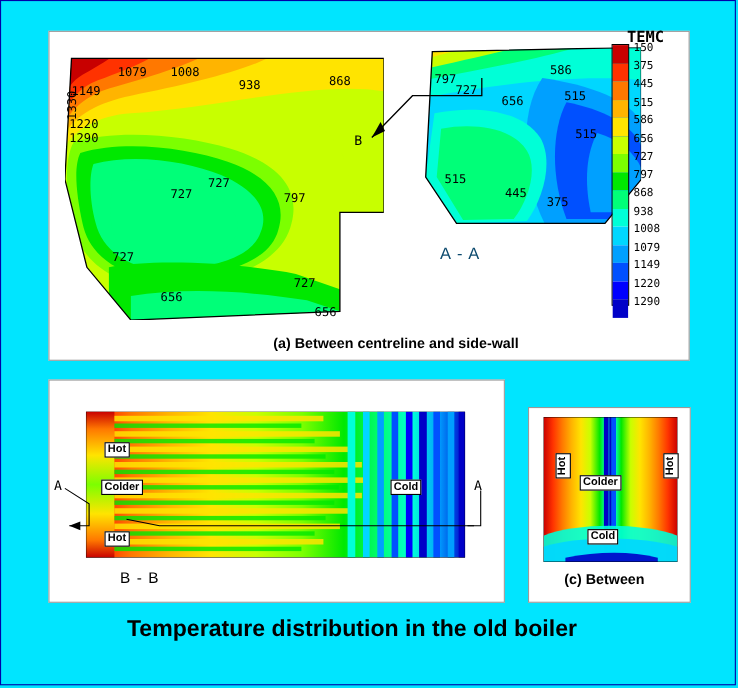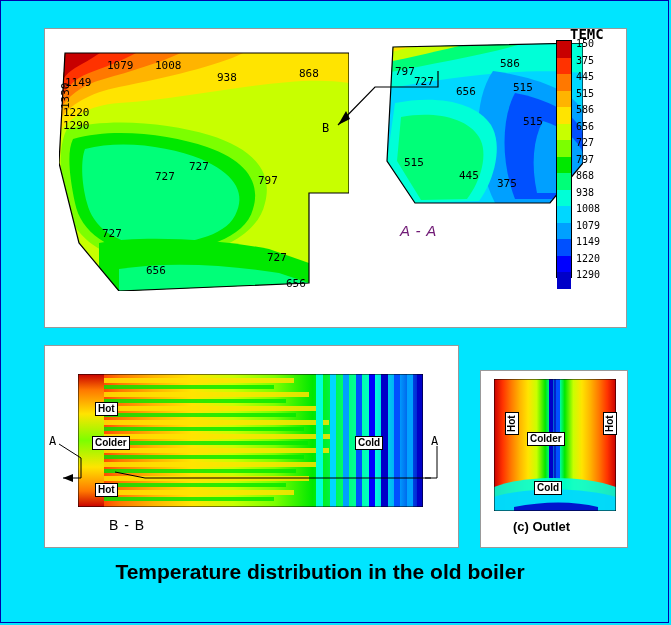--- a/index.html
+++ b/index.html
@@ -27,23 +27,22 @@
   
   .contour-left{
     position:absolute;left:14px;top:14px;width:290px;height:248px;
     overflow:hidden;
   }
   .contour-right{
     position:absolute;left:330px;top:14px;width:208px;height:170px;
     overflow:hidden;
   }
   .aa-label{
-    position:absolute;left:355px;top:193px;font-size:15px;color:#701a75;
+    position:absolute;left:355px;top:193px;font-size:15px;color:#0c4a6e;
     letter-spacing:1px;
-    font-style:italic;
   }
   
   .legend{
     position:absolute;left:556px;top:40px;width:60px;height:240px;
   }
   .legend-title{
     position:absolute;left:14px;top:-14px;font-size:14px;font-weight:bold;color:#000;
     font-family:"DejaVu Sans Mono", monospace;
   }
   .legend-swatches{
@@ -196,20 +195,21 @@
   <span class="lbl" style="left:455px;top:28px;">586</span>
   <span class="lbl" style="left:468px;top:52px;">515</span>
   <span class="lbl" style="left:478px;top:86px;">515</span>
   <span class="lbl" style="left:359px;top:127px;">515</span>
   <span class="lbl" style="left:414px;top:140px;">445</span>
   <span class="lbl" style="left:452px;top:148px;">375</span>
 
   <span class="lbl" style="left:277px;top:92px;font-size:12px;">B</span>
 
   <div class="aa-label">A - A</div>
+  <div class="panel-a-caption">(a) Between centreline and side-wall</div>
 </div>
 
 <div class="legend">
   <div class="legend-title">TEMC</div>
   <div class="legend-swatches">
     <div style="background:#C80000"></div>
     <div style="background:#FF3200"></div>
     <div style="background:#FF7800"></div>
     <div style="background:#FFB400"></div>
     <div style="background:#FFE400"></div>
@@ -371,16 +371,16 @@
       <path d="M20,128 C50,122 80,122 104,128 L104,132 L20,132 Z" fill="#0000C8" opacity="0.9"></path>
       <rect x="0" y="0" width="122" height="132" fill="none" stroke="#000" stroke-width="1"></rect>
     </svg>
   </div>
 
   <div class="tbox vert" style="left:24px;top:64px;">Hot</div>
   <div class="tbox" style="left:46px;top:61px;">Colder</div>
   <div class="tbox vert" style="left:122px;top:64px;">Hot</div>
   <div class="tbox" style="left:53px;top:110px;">Cold</div>
 
-  <div class="panel-c-caption">(c)  Outlet</div>
+  <div class="panel-c-caption">(c)  Between</div>
 </div>
 
 <div class="main-title">Temperature distribution in the old boiler</div>
 
 </body></html>

